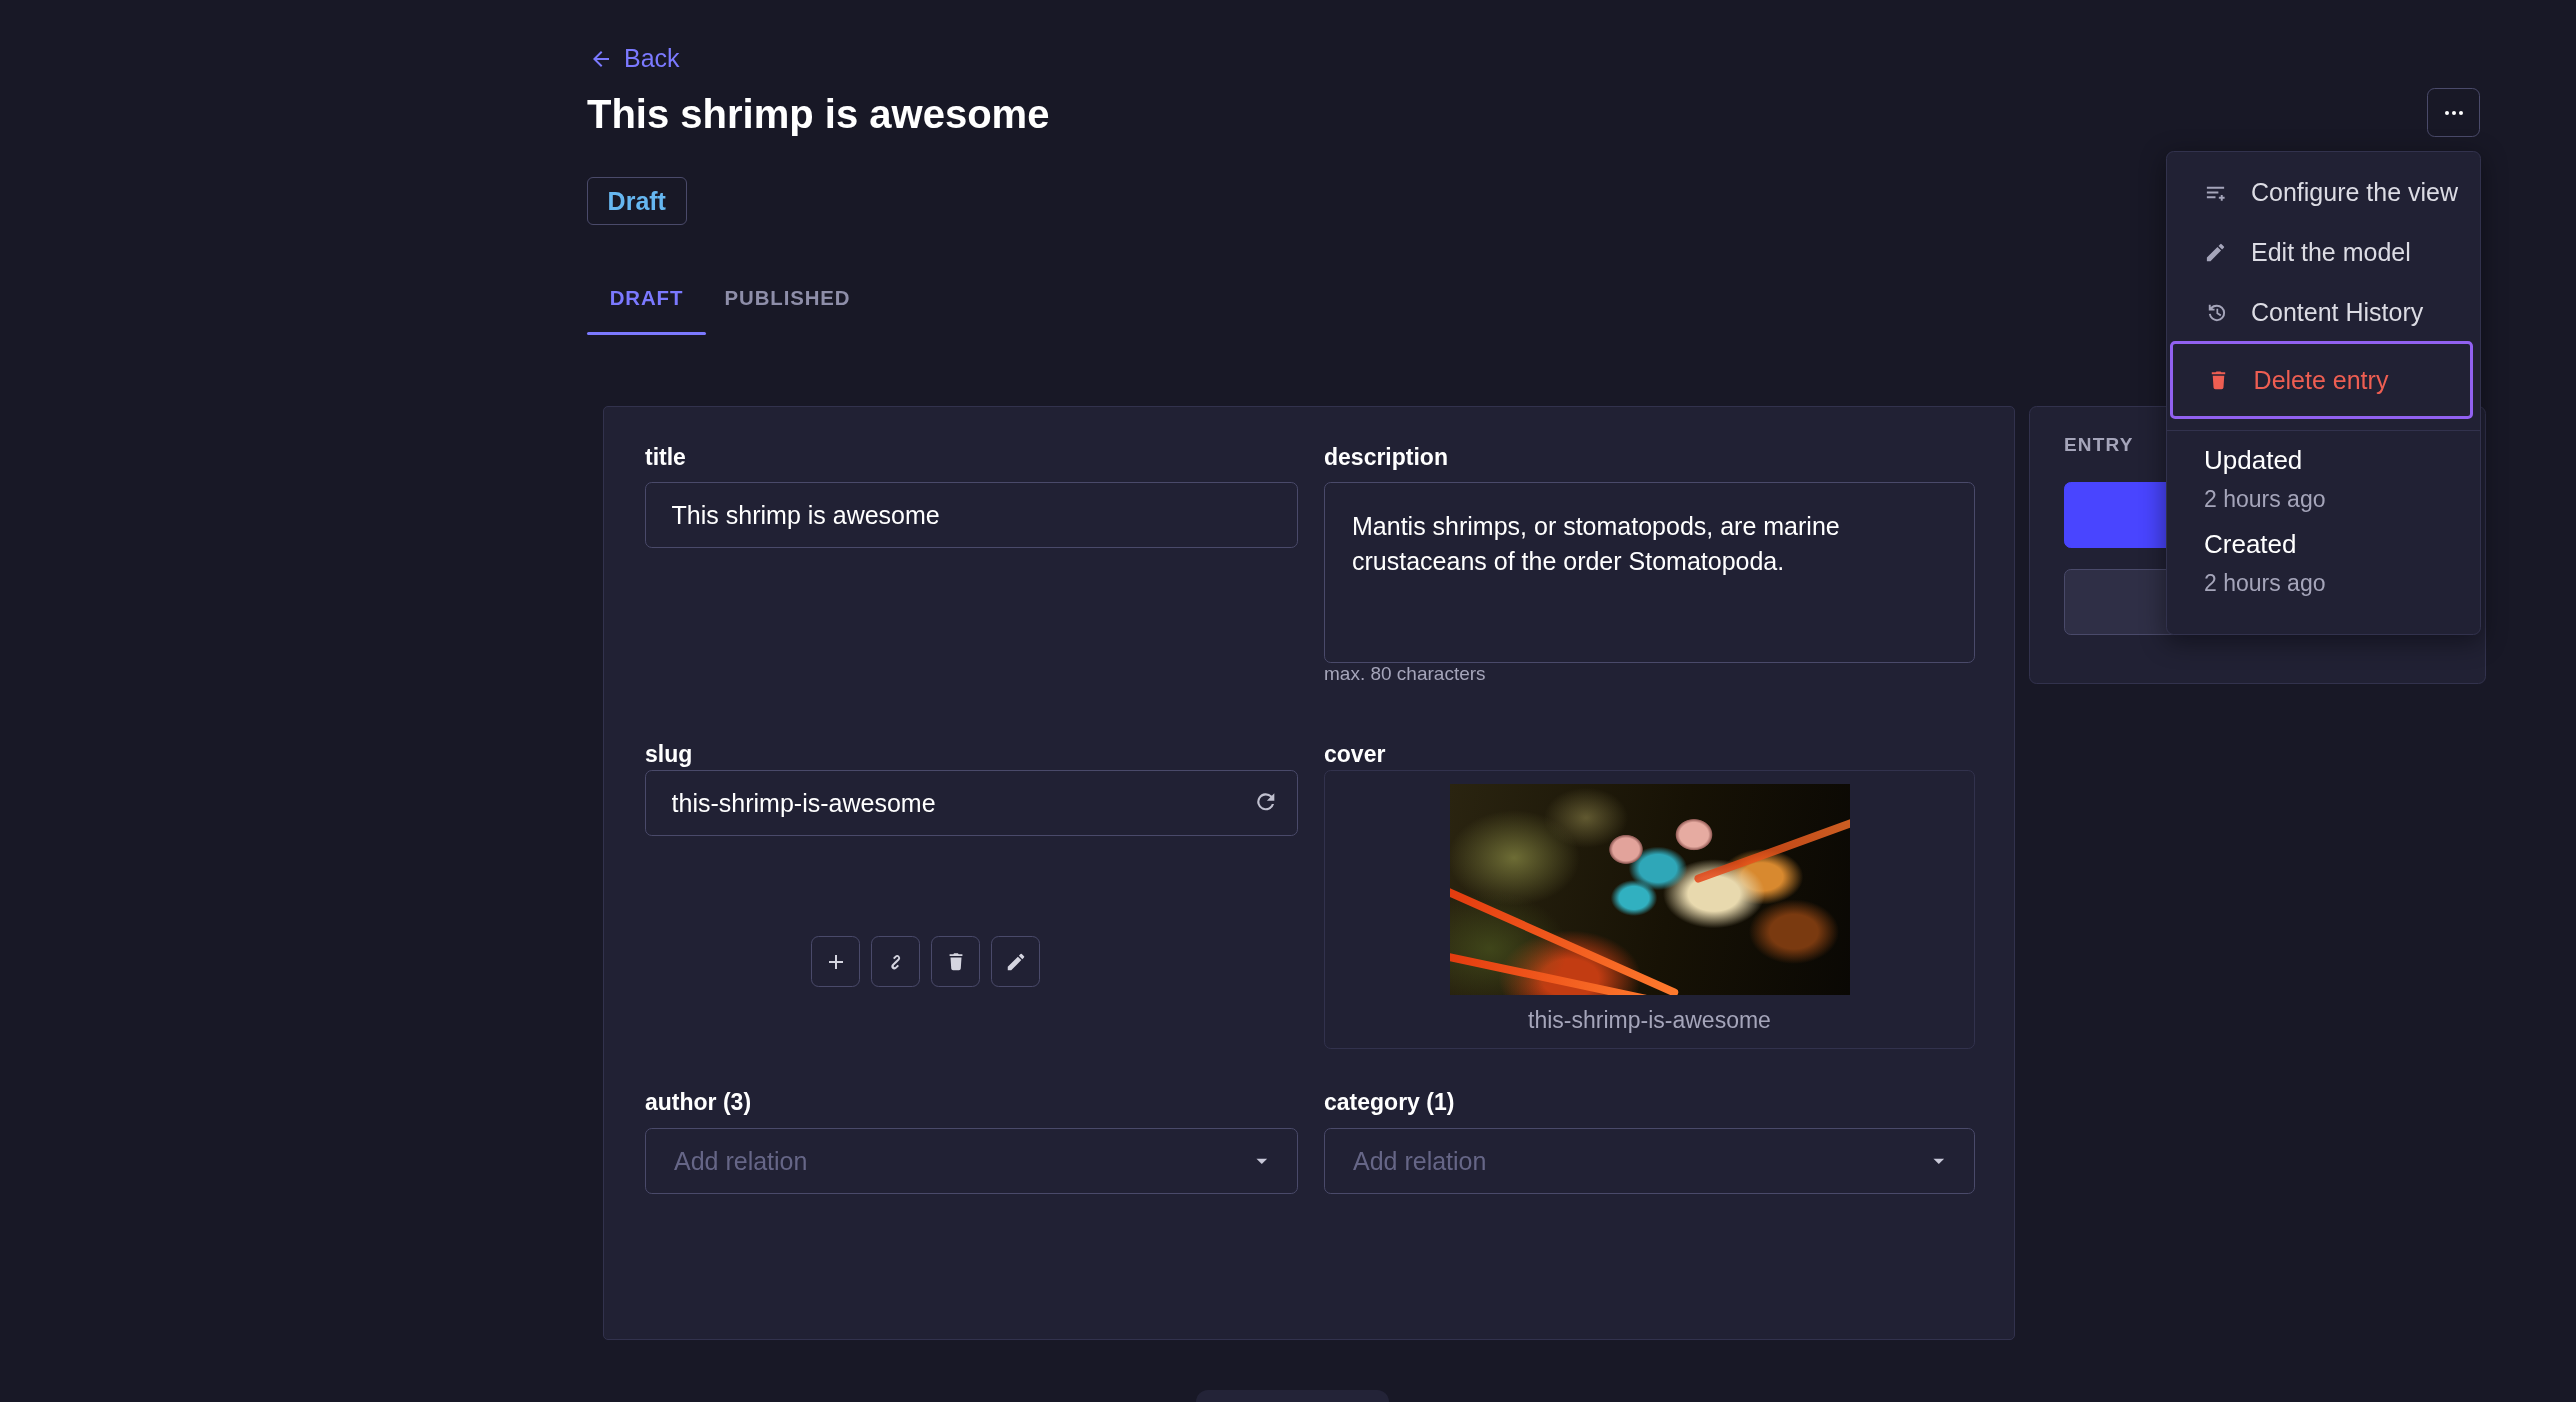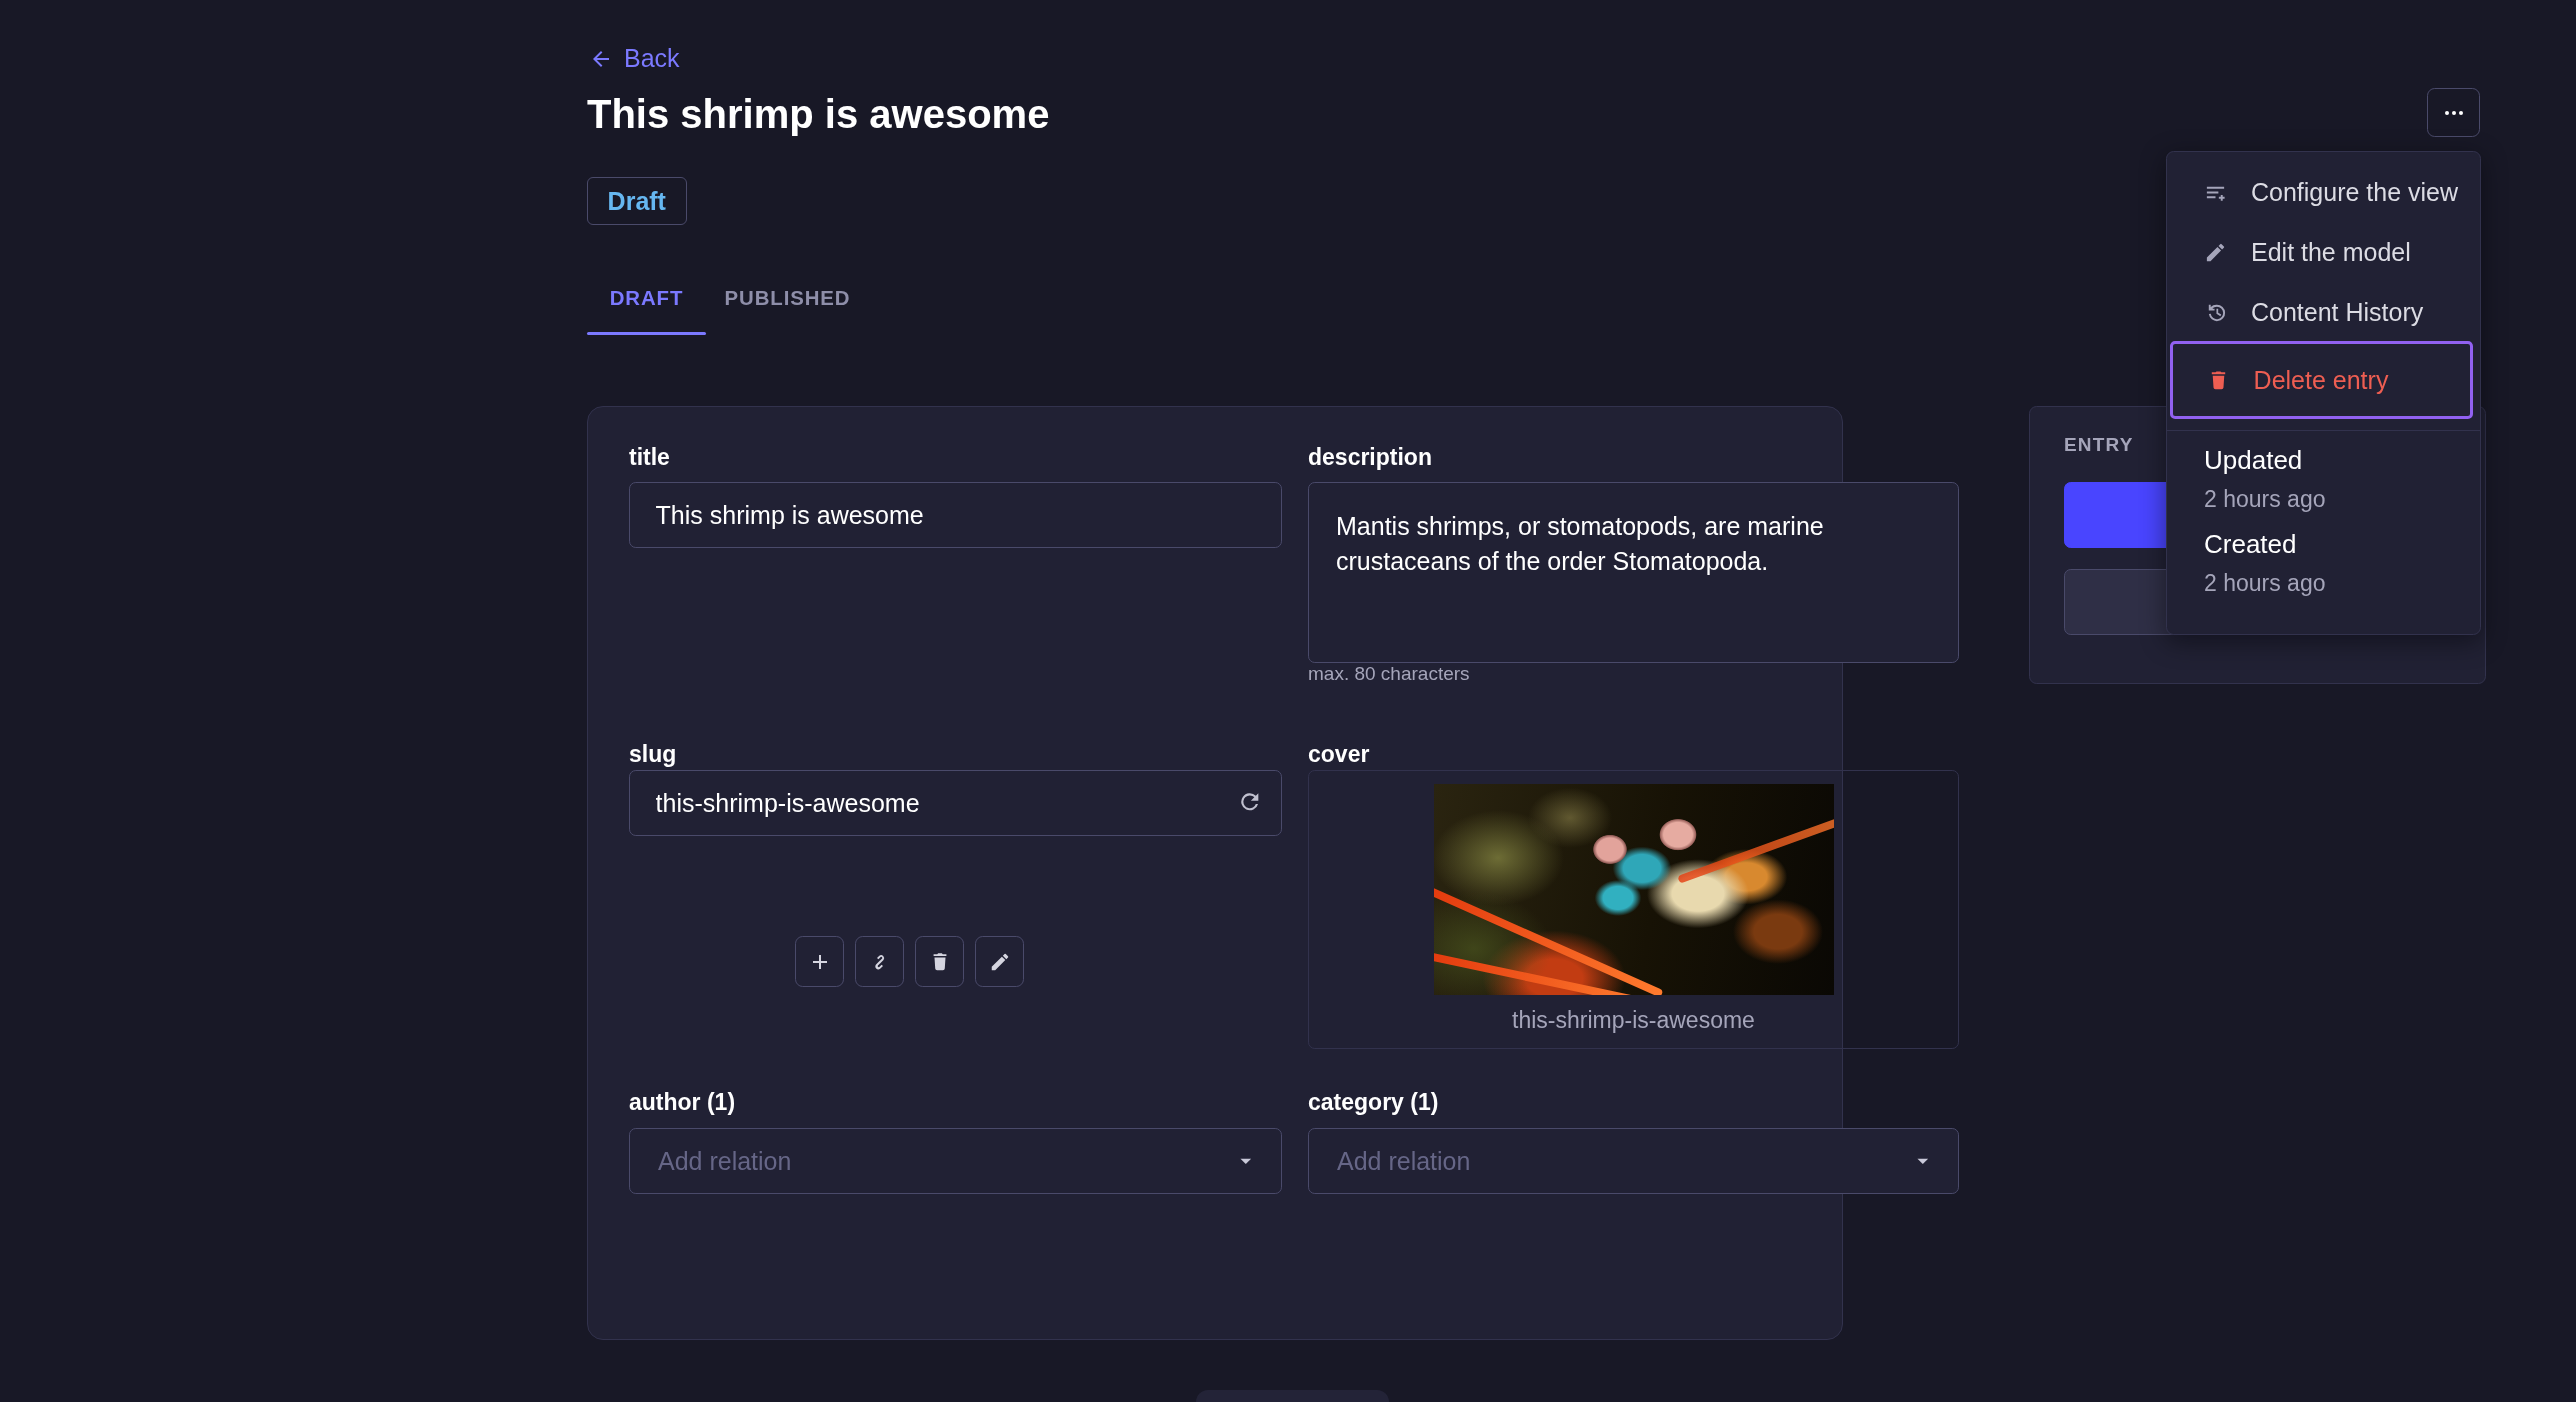--- a/index.html
+++ b/index.html
@@ -41,21 +41,21 @@
   .page-title{position:absolute;left:587px;top:92px;font-size:40px;font-weight:700;color:var(--txt);}
   .status-badge{position:absolute;left:587px;top:177px;height:48px;padding:0 19.6px;border:0.9px solid var(--border-lt);border-radius:6px;color:var(--draft);font-size:25px;font-weight:600;display:flex;align-items:center;cursor:default;}
   .tab{position:absolute;top:281px;height:34px;font-size:20.4px;font-weight:700;letter-spacing:0.9px;display:flex;align-items:center;justify-content:center;cursor:pointer;}
   .tab-draft{left:587px;width:119px;color:var(--primary);}
   .tab-published{left:715px;width:145px;color:var(--txt-dim);}
   .tab-underline{position:absolute;left:587px;top:332px;width:119px;height:3.4px;border-radius:1.7px;background:var(--primary);}
 
   .more-btn{position:absolute;left:2427px;top:88px;width:53px;height:49px;border:0.9px solid var(--border-lt);border-radius:7.7px;background:transparent;color:var(--txt);display:flex;align-items:center;justify-content:center;cursor:pointer;}
 
   
-  .form-card{position:absolute;left:587px;top:406px;width:1256px;height:934px;background:var(--card);border:0.9px solid var(--border);border-radius:16px;}
+  .form-card{position:absolute;left:603px;top:406px;width:1412px;height:934px;background:var(--card);border:0.9px solid var(--border);border-radius:5px;}
   .f-label{position:absolute;font-size:23px;font-weight:600;color:var(--txt);}
   .f-input{position:absolute;height:66px;background:var(--card);border:0.9px solid var(--border-lt);border-radius:6.8px;color:var(--txt);font-size:25px;padding:0 25.6px;width:653px;outline:none;}
   .f-textarea{position:absolute;left:720px;top:75px;width:651px;height:181px;background:var(--card);border:0.9px solid var(--border-lt);border-radius:6.8px;color:var(--txt);font-size:25px;line-height:35px;padding:25.6px 27px;resize:none;outline:none;}
   .f-hint{position:absolute;left:720px;top:256px;font-size:19px;color:var(--txt-mut);}
   .slug-wrap{position:absolute;left:41px;top:363px;width:653px;height:66px;}
   .slug-wrap .f-input{left:0;top:0;width:653px;padding-right:68px;}
   .slug-refresh{position:absolute;right:19px;top:19px;color:#c0c0cf;cursor:pointer;background:none;border:none;}
   .cover-box{position:absolute;left:720px;top:363px;width:651px;height:279px;border:0.9px solid var(--border);border-radius:6.8px;}
   .cover-img{position:absolute;left:125px;top:12.8px;width:400px;height:211px;overflow:hidden;background:
       radial-gradient(22px 19px at 44% 31%,#e2a39b 0 60%,#8f5a55 74%,transparent 78%),
@@ -277,21 +277,21 @@
             </svg>
         </button>
         <button class="act">
           <svg width="22" height="22" viewBox="0 0 24 24" fill="currentColor">
               <path d="M3 17.25V21h3.75L17.8 9.94l-3.75-3.75zM20.7 7.04a1 1 0 0 0 0-1.42l-2.33-2.33a1 1 0 0 0-1.42 0l-1.82 1.83 3.75 3.75z"></path>
             </svg>
         </button>
       </div>
       <div class="cover-caption">this-shrimp-is-awesome</div>
 
-      <label class="f-label" style="left:41px;top:682px">author (1)</label>
+      <label class="f-label" style="left:41px;top:682px">author (3)</label>
       <div class="rel-select" style="left:41px">
         <span class="ph">Add relation</span>
         <svg width="25.6" height="25.6" viewBox="0 0 24 24" fill="#c9c9d9">
             <path d="M7 10l5 5 5-5z"></path>
           </svg>
       </div>
 
       <label class="f-label" style="left:720px;top:682px">category (1)</label>
       <div class="rel-select" style="left:720px;width:651px">
         <span class="ph">Add relation</span>

